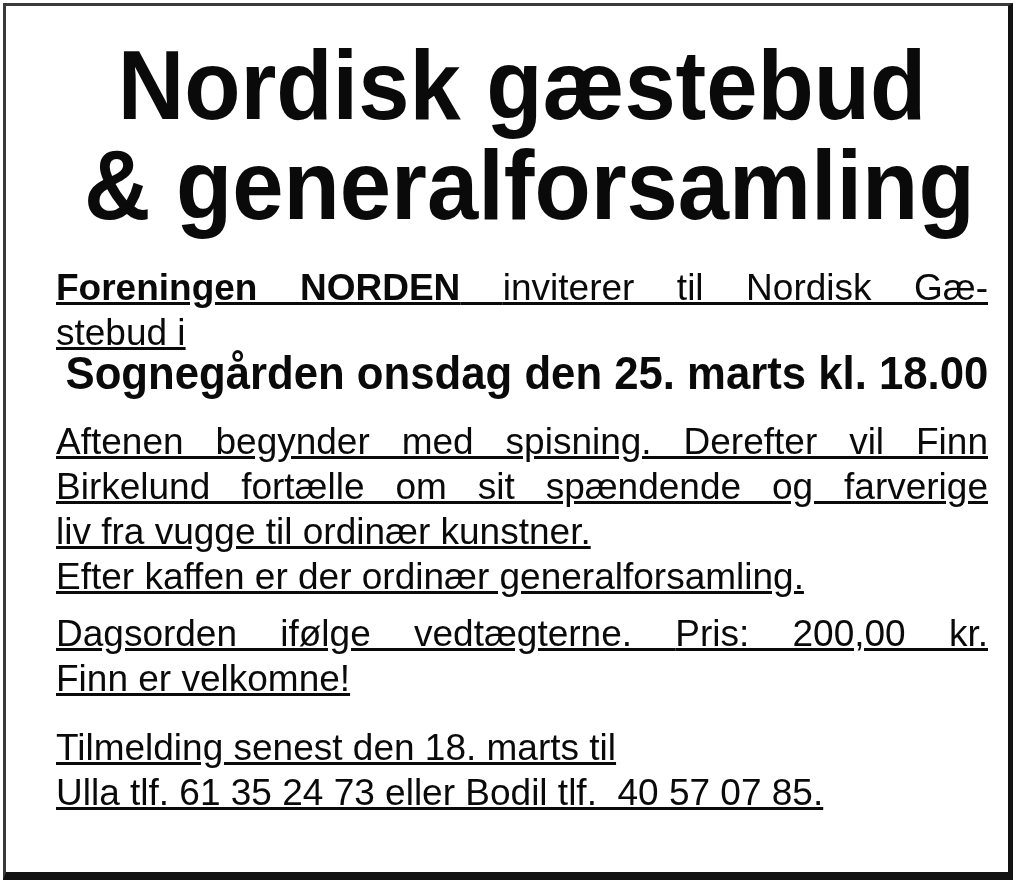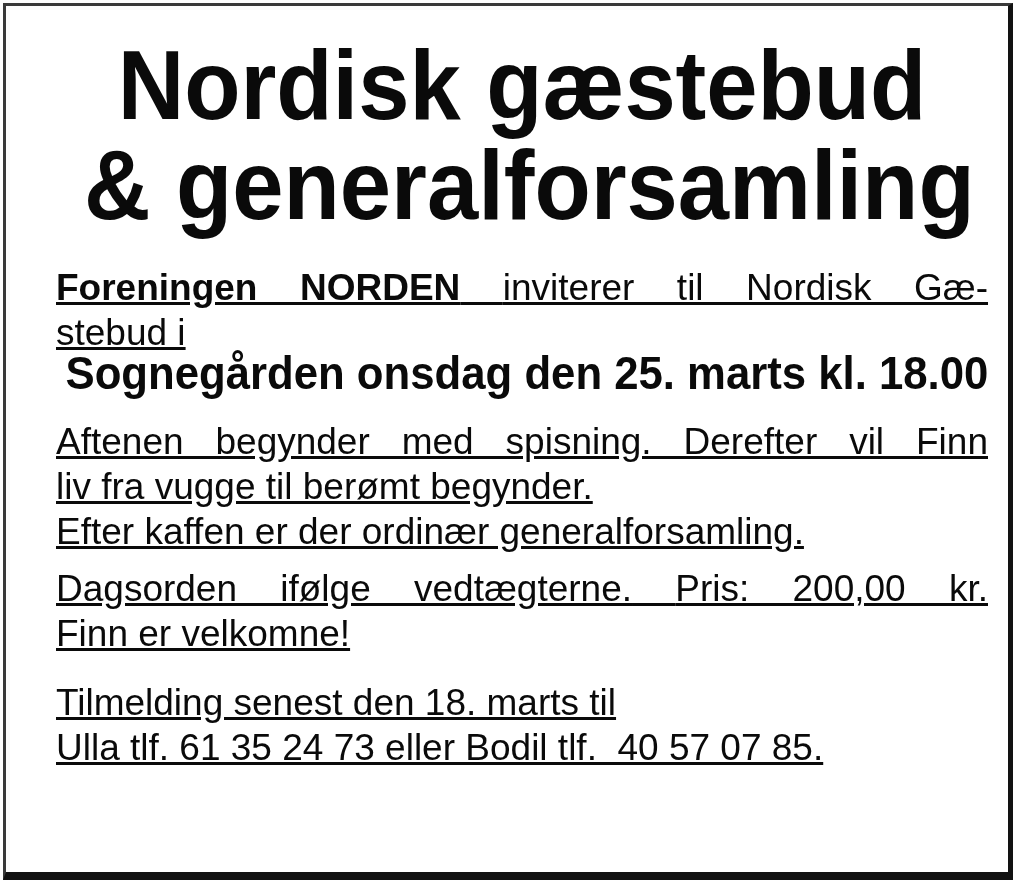--- a/index.html
+++ b/index.html
@@ -76,21 +76,22 @@
 
       <div class="bodytext intro">
         <div class="line just"><span class="b">Foreningen NORDEN</span> <span>inviterer til Nordisk Gæ-</span></div>
         <div class="line">stebud i</div>
       </div>
 
       <div class="subhead">Sognegården onsdag den 25. marts kl. 18.00</div>
 
       <div class="bodytext p-spisning">
         <div class="line just">Aftenen begynder med spisning. Derefter vil Finn</div>
-        <div class="line">liv fra vugge til berømt begynder.</div>
+        <div class="line just">Birkelund fortælle om sit spændende og farverige</div>
+        <div class="line">liv fra vugge til ordinær kunstner.</div>
       </div>
 
       <div class="bodytext p-kaffe">
         <div class="line">Efter kaffen er der ordinær generalforsamling.</div>
       </div>
 
       <div class="bodytext p-dagsorden">
         <div class="line just"><span>Dagsorden ifølge vedtægterne.</span> <span>Pris: 200,00 kr.</span></div>
         <div class="line">Finn er velkomne!</div>
       </div>

